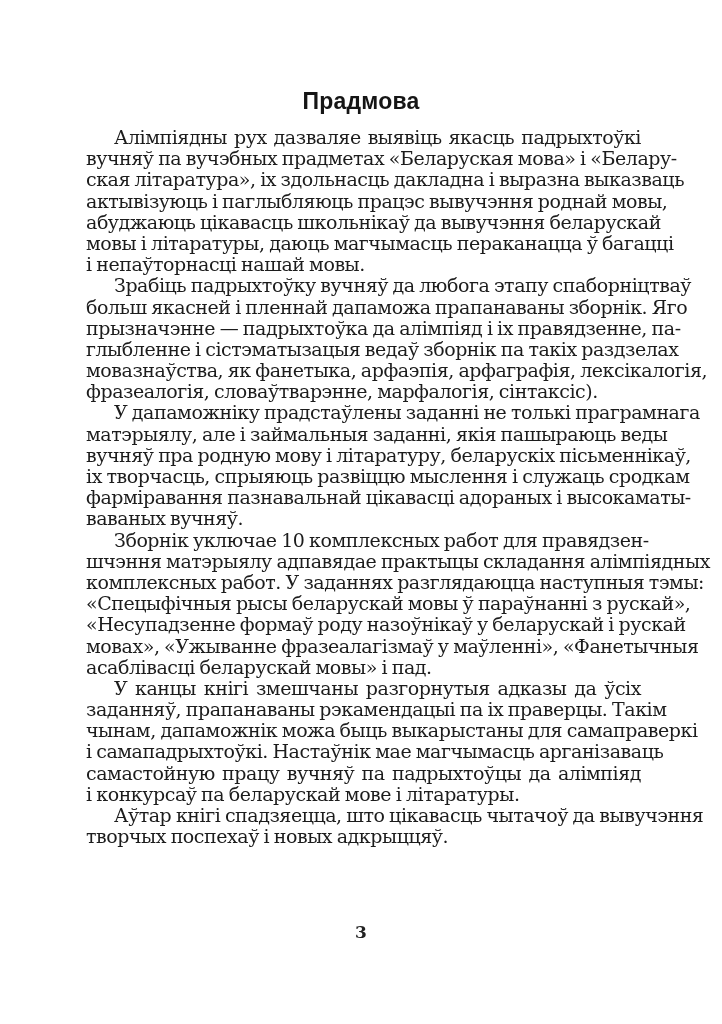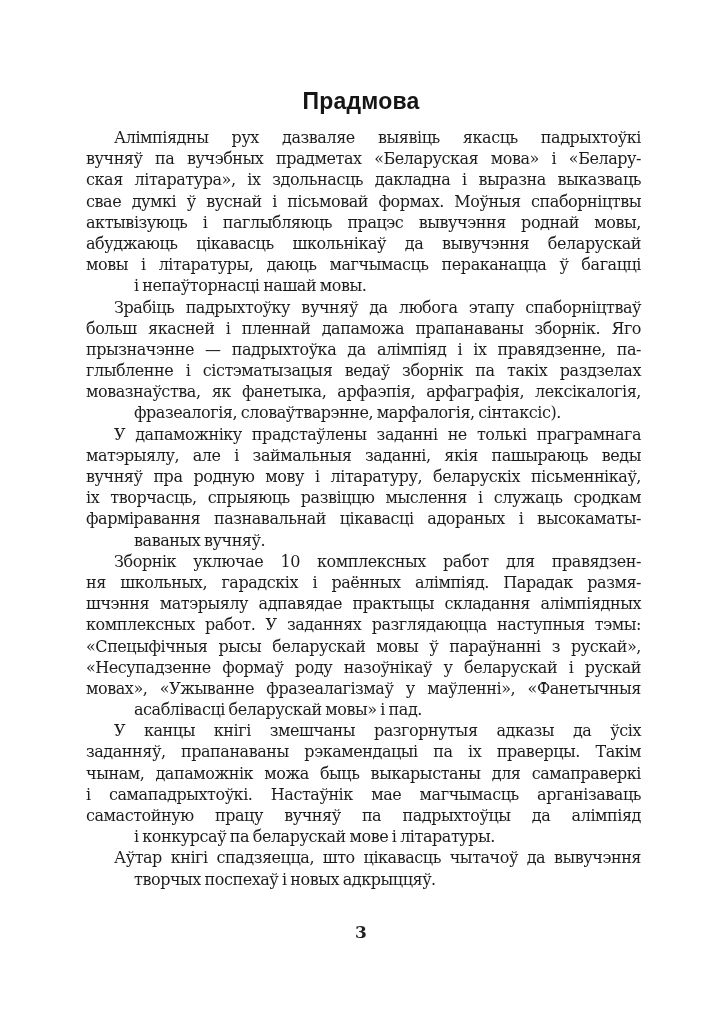--- a/index.html
+++ b/index.html
@@ -7,51 +7,50 @@
     .title {
       position: absolute; left: 0; width: 722px; top: 88px;
       text-align: center;
       font-family: "Liberation Sans", sans-serif;
       font-weight: bold; font-size: 23px; letter-spacing: 0.2px;
       color: #151515;
     }
     .body {
       position: absolute; left: 86px; top: 127px; width: 555px;
       font-family: "DejaVu Serif", serif;
-      font-size: 16px;
+      font-size: 19px;
     }
     .line {
       height: 21.2px; line-height: 21.2px;
       white-space: nowrap;
       text-align: justify; text-align-last: justify;
       display: block;
       letter-spacing: -0.45px;
       word-spacing: -1px;
     }
-    .line.last { text-align-last: left; margin-left: 48px; }
+    .line.last { text-align-last: left; }
     .line.indent { padding-left: 28px; }
     .pagenum {
       position: absolute; left: 0; width: 722px; top: 922px;
       text-align: center;
       font-family: "DejaVu Serif", serif; font-weight: bold; font-size: 17px;
       color: #222;
     }
   </style>
 </head>
 <body>
 
 <div>
   <h1 class="title" style="margin:0;">Прадмова</h1>
 
   <div class="body" id="body">
       <div>
         <span class="line indent">Алімпіядны рух дазваляе выявіць якасць падрыхтоўкі</span>
         <span class="line">вучняў па вучэбных прадметах «Беларуская мова» і «Белару-</span>
         <span class="line">ская літаратура», іх здольнасць дакладна і выразна выказваць</span>
-        <span class="line">свае думкі ў вуснай і пісьмовай формах. Моўныя спаборніцтвы</span>
         <span class="line">актывізуюць і паглыбляюць працэс вывучэння роднай мовы,</span>
         <span class="line">абуджаюць цікавасць школьнікаў да вывучэння беларускай</span>
         <span class="line">мовы і літаратуры, даюць магчымасць пераканацца ў багацці</span>
         <span class="line last">і непаўторнасці нашай мовы.</span>
       </div>
       <div>
         <span class="line indent">Зрабіць падрыхтоўку вучняў да любога этапу спаборніцтваў</span>
         <span class="line">больш якасней і пленнай дапаможа прапанаваны зборнік. Яго</span>
         <span class="line">прызначэнне — падрыхтоўка да алімпіяд і іх правядзенне, па-</span>
         <span class="line">глыбленне і сістэматызацыя ведаў зборнік па такіх раздзелах</span>
@@ -61,21 +60,20 @@
       <div>
         <span class="line indent">У дапаможніку прадстаўлены заданні не толькі праграмнага</span>
         <span class="line">матэрыялу, але і займальныя заданні, якія пашыраюць веды</span>
         <span class="line">вучняў пра родную мову і літаратуру, беларускіх пісьменнікаў,</span>
         <span class="line">іх творчасць, спрыяюць развіццю мыслення і служаць сродкам</span>
         <span class="line">фарміравання пазнавальнай цікавасці адораных і высокаматы-</span>
         <span class="line last">ваваных вучняў.</span>
       </div>
       <div>
         <span class="line indent">Зборнік уключае 10 комплексных работ для правядзен-</span>
-        <span class="line">ня школьных, гарадскіх і раённых алімпіяд. Парадак размя-</span>
         <span class="line">шчэння матэрыялу адпавядае практыцы складання алімпіядных</span>
         <span class="line">комплексных работ. У заданнях разглядаюцца наступныя тэмы:</span>
         <span class="line">«Спецыфічныя рысы беларускай мовы ў параўнанні з рускай»,</span>
         <span class="line">«Несупадзенне формаў роду назоўнікаў у беларускай і рускай</span>
         <span class="line">мовах», «Ужыванне фразеалагізмаў у маўленні», «Фанетычныя</span>
         <span class="line last">асаблівасці беларускай мовы» і пад.</span>
       </div>
       <div>
         <span class="line indent">У канцы кнігі змешчаны разгорнутыя адказы да ўсіх</span>
         <span class="line">заданняў, прапанаваны рэкамендацыі па іх праверцы. Такім</span>

